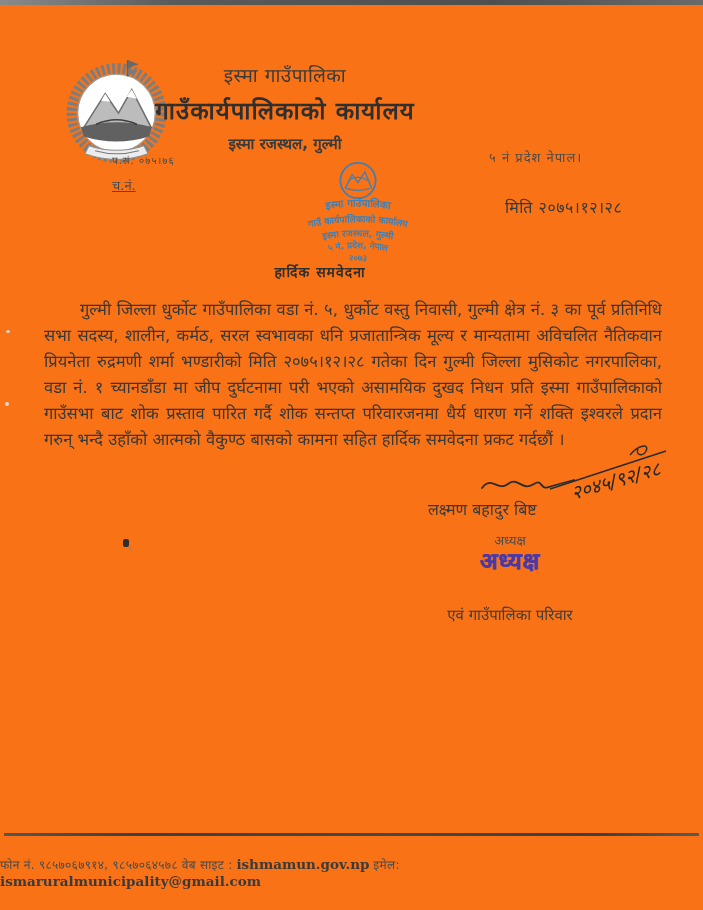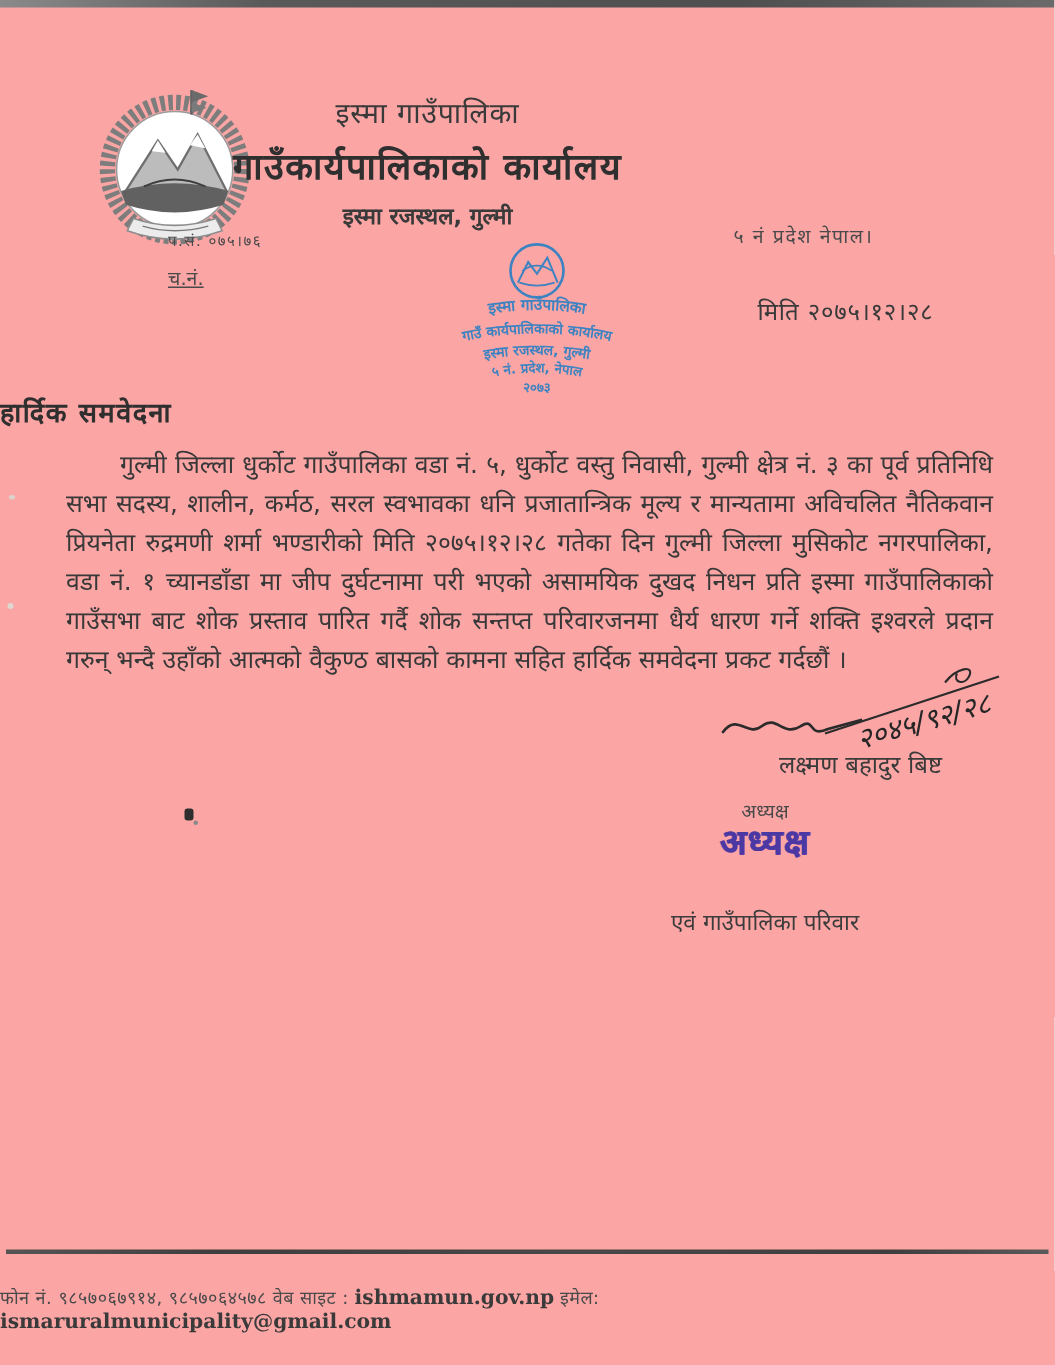--- a/index.html
+++ b/index.html
@@ -1,44 +1,44 @@
 <!DOCTYPE html>
 <html><head>
 <meta charset="utf-8">
 <style>
   html,body{margin:0;padding:0;background:#e9e9e9;}
   .page{
     position:relative;
     width:703px;height:910px;
     margin:0 auto;
-    background:#fca5a5;
+    background:#f97316;
     overflow:hidden;
     font-family:"DejaVu Sans", sans-serif;
     color:#3d3d3d;
   }
   .scan-edge{
     position:absolute;top:0;left:0;width:703px;height:5px;
     background:linear-gradient(90deg,#8a8a8a,#5a5a5a 25%,#4f4f4f 70%,#6a6a6a);
   }
   .emblem{position:absolute;left:50px;top:56px;width:138px;height:108px;}
   .head-center{position:absolute;left:95px;top:62px;width:380px;text-align:center;}
   .muni-name{font-size:19px;letter-spacing:.5px;color:#3a3a3a;}
   .office-name{font-size:24px;font-weight:bold;margin-top:5px;letter-spacing:1px;color:#2f2f2f;font-family:"DejaVu Serif","DejaVu Sans",serif;}
   .addr{font-size:15px;font-weight:bold;margin-top:7px;color:#3a3a3a;}
   .ref-no{position:absolute;left:112px;top:153px;font-size:10px;color:#4a4a4a;letter-spacing:1px;}
   .chalani{position:absolute;left:112px;top:176px;font-size:13px;color:#4a4a4a;text-decoration:underline;}
   .province{position:absolute;left:489px;top:148px;font-size:13px;color:#4a4a4a;letter-spacing:1px;}
   .date-line{position:absolute;left:505px;top:196px;font-size:16px;color:#3a3a3a;letter-spacing:.5px;}
   .seal{position:absolute;left:286px;top:158px;width:144px;height:104px;opacity:.92;}
-  .letter-title{position:absolute;left:0;top:262px;width:640px;text-align:left;
-    font-size:18px;font-weight:bold;color:#2f2f2f;letter-spacing:1px;}
+  .letter-title{position:absolute;left:0;top:262px;width:640px;text-align:center;
+    font-size:14px;font-weight:bold;color:#2f2f2f;letter-spacing:1px;}
   .body-par{position:absolute;left:44px;top:297px;width:618px;
     font-size:16.5px;line-height:26px;text-align:justify;text-indent:36px;color:#383838;}
   .sig-svg{position:absolute;left:478px;top:442px;width:200px;height:60px;}
-  .sig-name{position:absolute;left:428px;top:498px;width:200px;text-align:right;font-size:16px;color:#3a3a3a;}
+  .sig-name{position:absolute;left:428px;top:498px;width:200px;text-align:left;font-size:16px;color:#3a3a3a;}
   .desig-small{position:absolute;left:450px;top:531px;width:120px;text-align:center;font-size:13px;color:#4a4a4a;}
   .desig-stamp{position:absolute;left:448px;top:544px;width:124px;text-align:center;
     font-size:23px;font-weight:bold;color:#4c38a2;letter-spacing:1px;
     text-shadow:.6px .4px 0 #5a46b0, -.4px 0 0 rgba(76,56,162,.55);}
   .family-line{position:absolute;left:420px;top:572px;width:180px;text-align:center;font-size:15px;color:#3c3c3c;margin-top:32px;}
   .ink-dot{position:absolute;left:123px;top:539px;width:6px;height:8px;background:#2e2e2e;border-radius:2px;}
   .ink-dot2{position:absolute;left:129px;top:547px;width:3px;height:3px;background:#8a8a8a;border-radius:50%;}
   .speck1{position:absolute;left:6px;top:330px;width:4px;height:3px;background:#d8d4cc;border-radius:50%;}
   .speck2{position:absolute;left:5px;top:402px;width:4px;height:4px;background:#dcd8d0;border-radius:50%;}
   .footer-rule{position:absolute;left:4px;top:833px;width:695px;height:3px;

